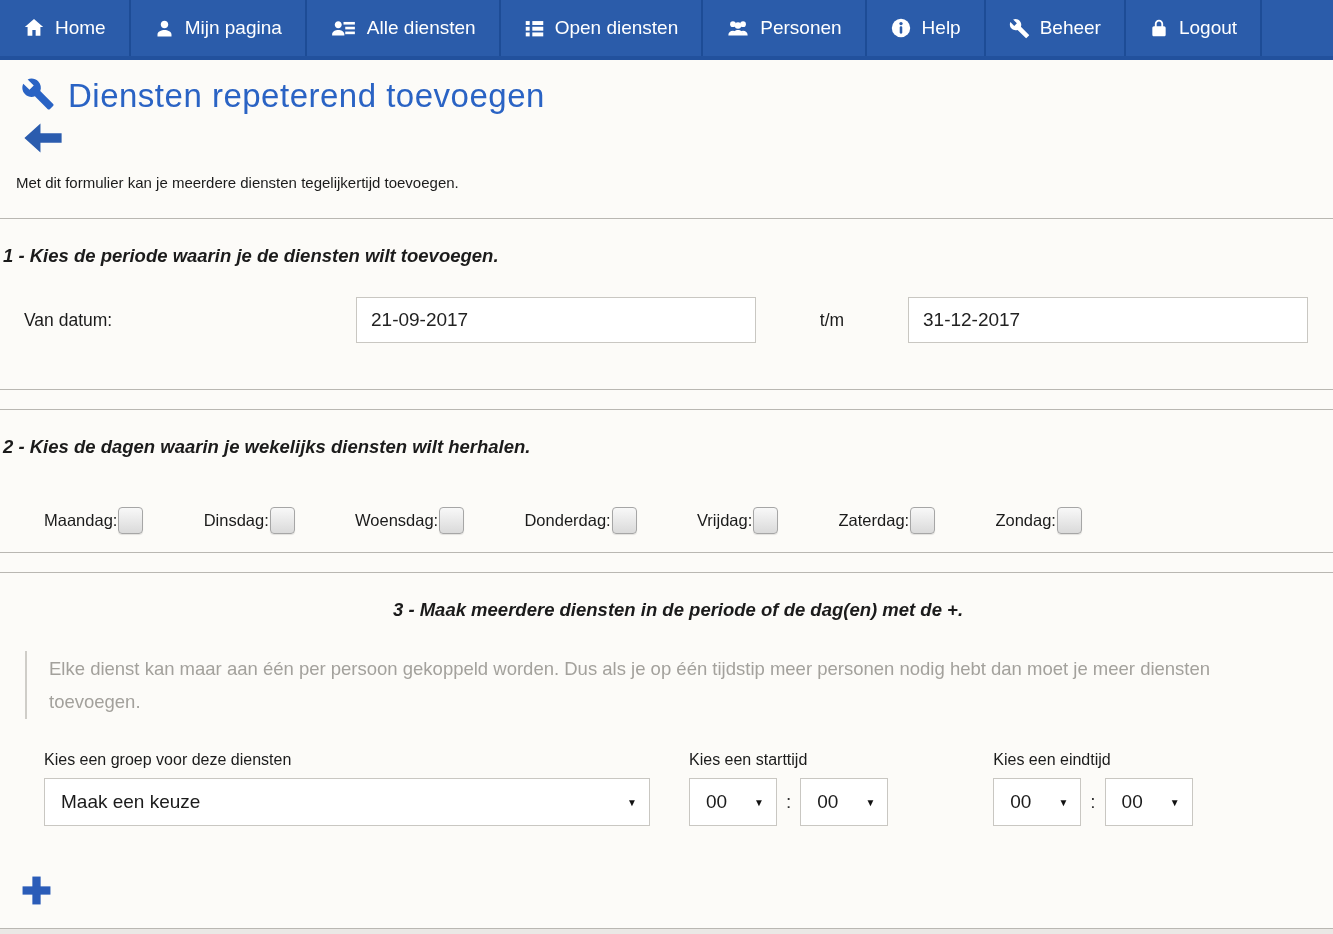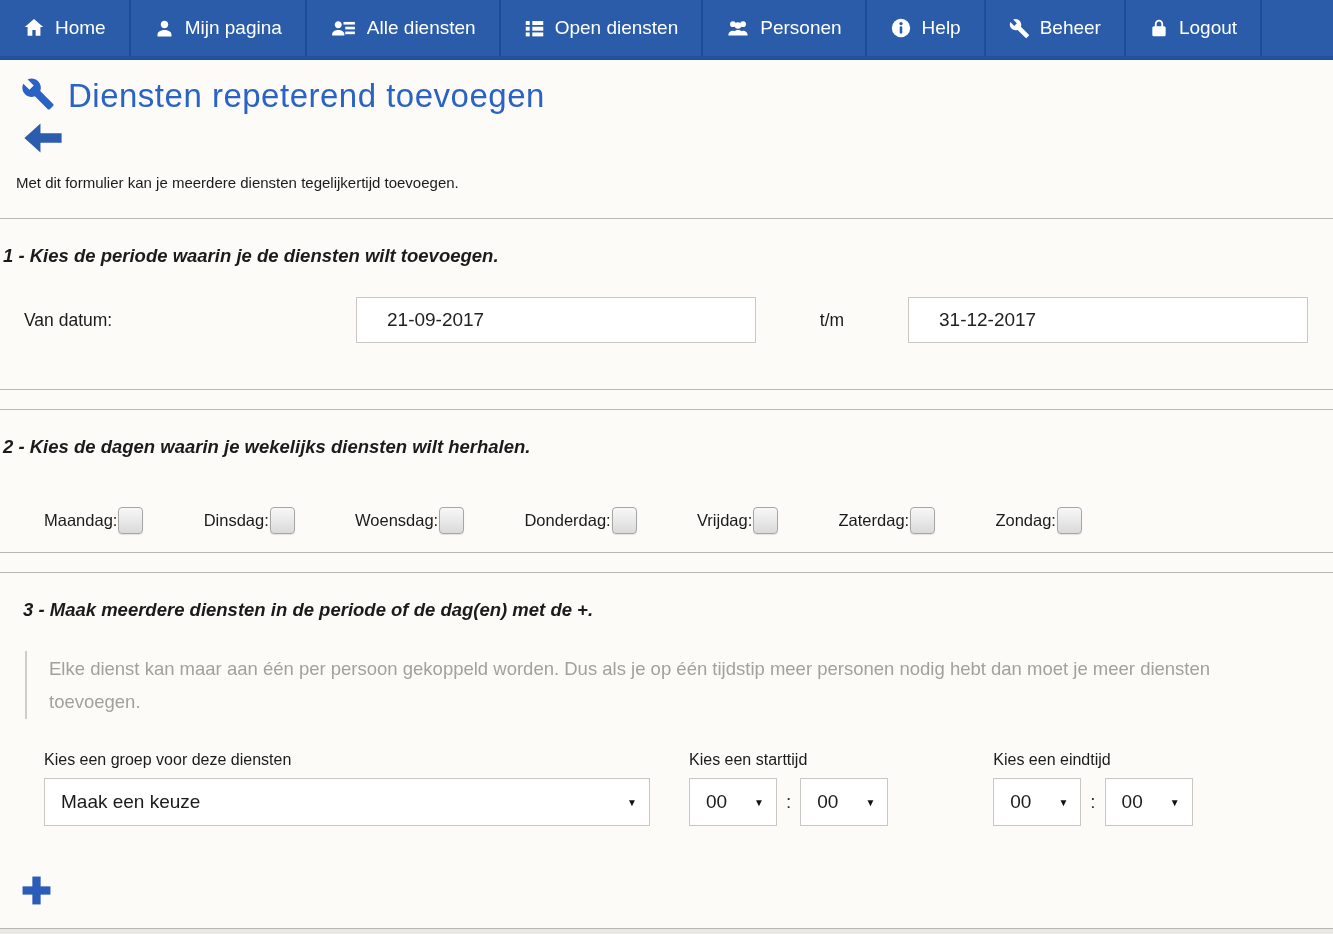--- a/index.html
+++ b/index.html
@@ -42,30 +42,30 @@
   .subtitle { font-size:15px; margin:15px 0 0 16px; }
   .back-btn { margin-top:6px; cursor:pointer; }
 
   .rule { border:none; border-top:1px solid #b9b7b2; margin:27px 0 0 0; }
   .divider {
     height:21px; margin-top:0;
     border-top:1px solid #b9b7b2; border-bottom:1px solid #b9b7b2;
   }
 
   section h2 { font-size:18.5px; font-weight:bold; margin:26px 0 0 3px;font-style:italic; }
-  #section3 h2 { margin-left:23px; }
+  #section3 h2 { margin-left:23px;text-align:center; }
 
   
   .date-row { display:flex; align-items:center; margin:30px 0 46px 24px; }
   .date-label { width:332px; font-size:17.5px; }
   .text-input {
     width:400px; height:46px;
     border:1px solid #c9c7c2; background:#fff;
     font:19px "Liberation Sans", sans-serif; color:#222;
-    padding:0 30px;
+    padding:0 14px;
   }
   .tm { width:152px; text-align:center; font-size:17.5px; }
 
   
   .days-row {
     display:flex; justify-content:space-between;
     margin:49px 0 18px 44px; width:1038px;
   }
   .day { display:flex; align-items:center; font-size:16.5px; }
   .checkbox {

